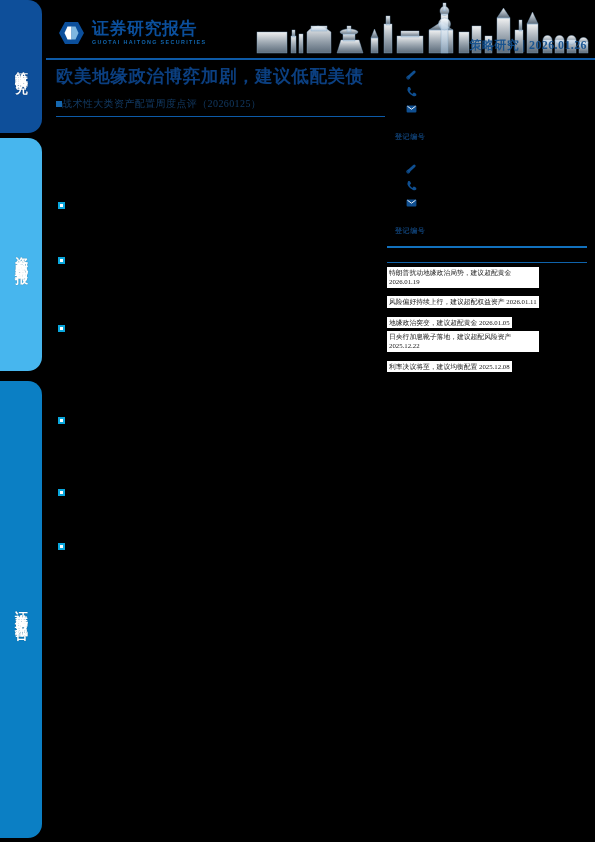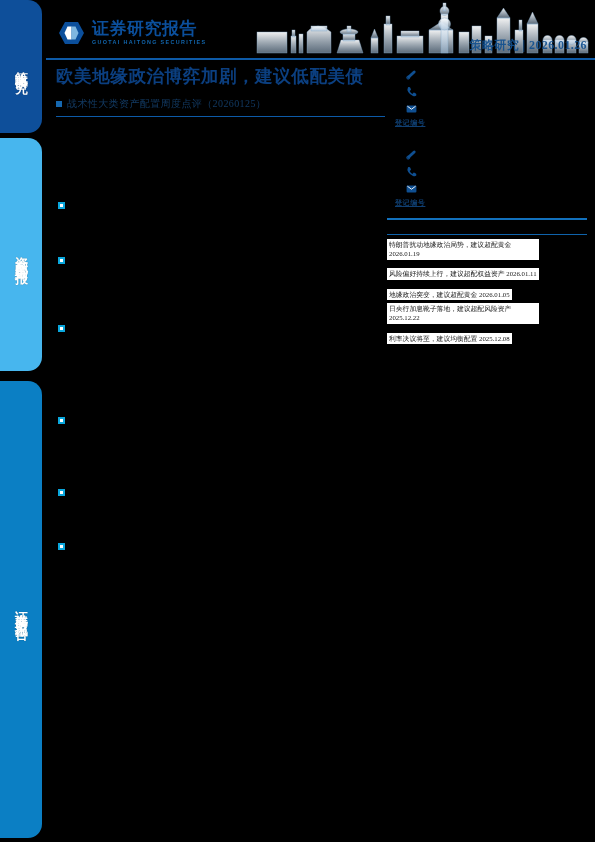--- a/index.html
+++ b/index.html
@@ -117,21 +117,20 @@
     color: #0b3f80;
     font-size: 17.5px;
     font-weight: 700;
     letter-spacing: .6px;
     line-height: 1.25;
     font-family: Liberation Serif, serif;
   }
   #subtitle-row {
     display: flex;
     align-items: center;
-    gap: 5px;
     margin-top: 9px;
   }
   #subtitle-marker {
     width: 6px; height: 6px;
     background: #1668b0;
     flex: 0 0 auto;
   }
   #doc-subtitle {
     color: #123a63;
     font-size: 10px;
@@ -177,25 +176,24 @@
     width: 13px; height: 13px;
     flex: 0 0 auto;
     display: flex;
     align-items: center;
     justify-content: center;
   }
   .reg-label {
     color: #0f3f72;
     font-size: 7px;
     padding-left: 8px;
-    margin-top: 1px;
+    margin-top: 15px;
     letter-spacing: .6px;
     font-family: "Liberation Serif", "DejaVu Serif", serif;
     font-weight: 700;
-    text-decoration: underline;
   }
   .rail-rule {
     width: 200px; height: 1.7px;
     background: #1271bd;
     margin: 6px 0 8px 0;
   }
   .rail-rule.thin { height: 1px; background: #0f63ab; }
   .report-item {
     color: #1a1a1a;
     background: #ffffff;

